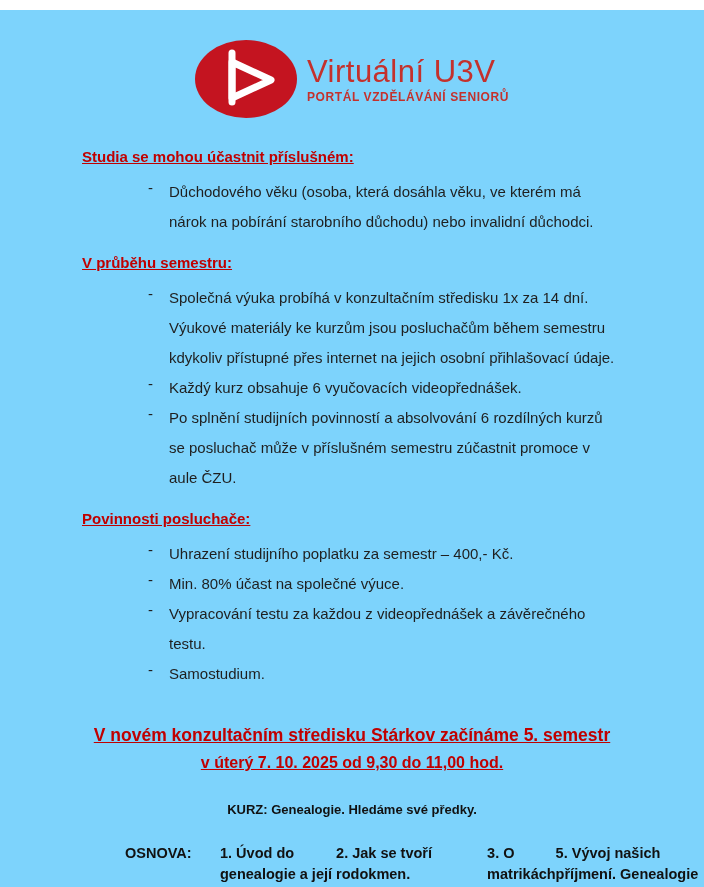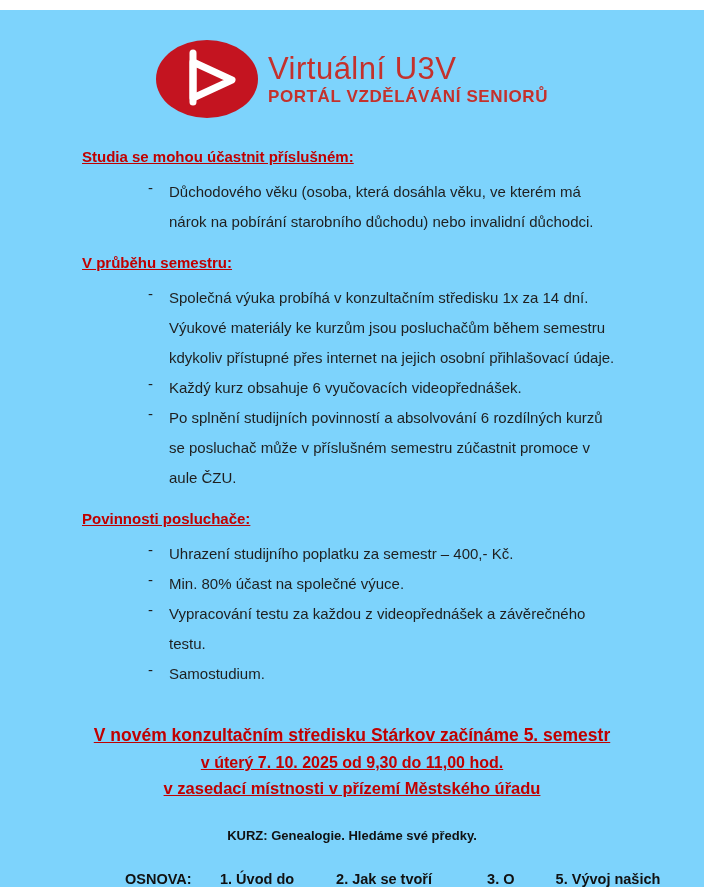--- a/index.html
+++ b/index.html
@@ -25,21 +25,21 @@
   }
   .logo-icon { width: 102px; height: 78px; flex: 0 0 auto; }
   .logo-textcol { display: flex; flex-direction: column; align-items: flex-start; }
   .logo-title {
     font-size: 31px;
     line-height: 34px;
     color: #c4312c;
     letter-spacing: 0.5px;
   }
   .logo-subtitle {
-    font-size: 17px;
+    font-size: 12px;
     color: #c4312c;
     letter-spacing: 0.6px;
     margin-top: 1px;
     font-weight: bold;
   }
 
   
   .content { padding: 0 82px; margin-top: 30px; }
 
   .section-heading {
@@ -156,21 +156,20 @@
           <div class="bullet-row">
           <span class="dash">-</span>
           <span class="bullet-text">Samostudium.</span>
         </div>
         </div>
     </div>
 
     <div class="announce">
       <p class="announce-line1">V novém konzultačním středisku Stárkov začínáme 5. semestr</p>
       <p class="announce-line2">v úterý 7. 10. 2025 od 9,30 do 11,00 hod.</p>
-      <p class="announce-line3">v zasedací místnosti v přízemí Městského úřadu</p>
     </div>
 
     <div class="course-title">KURZ: Genealogie. Hledáme své předky.</div>
 
   </div>
 
   <div class="osnova">
     <div class="osnova-label">OSNOVA:</div>
     <div class="osnova-items">
         <div class="osnova-item">1. Úvod do genealogie a její dějiny – 7. 10. 2025</div>

